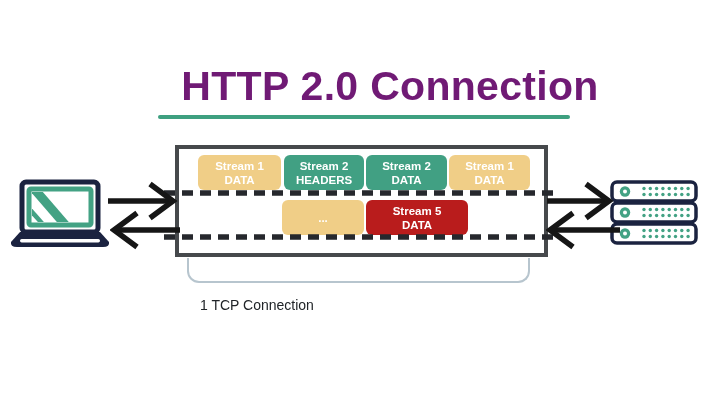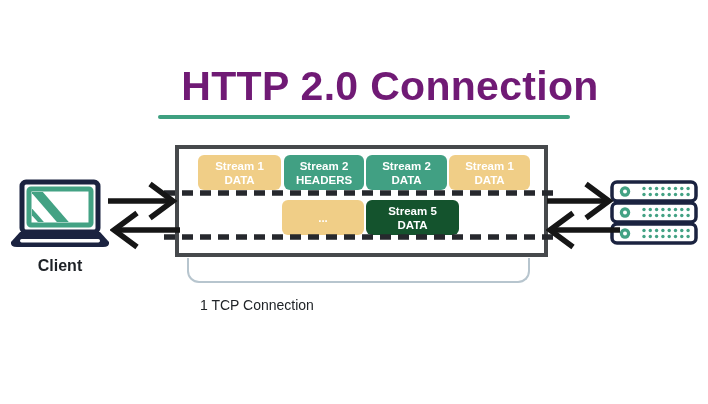--- a/index.html
+++ b/index.html
@@ -55,21 +55,20 @@
     <clipPath id="scr">
         <rect x="24" y="14" width="56" height="30"></rect>
       </clipPath>
     <g clip-path="url(#scr)" stroke="#43A284" fill="none">
       <line x1="22" y1="6" x2="60" y2="50" stroke-width="9"></line>
       <line x1="8" y1="16" x2="40" y2="52" stroke-width="4.5"></line>
     </g>
     <path d="M12,54 L92,54 L101,64 Q102,69 95,69 L9,69 Q2,69 3,64 Z" fill="#1B2340"></path>
     <rect x="12" y="61" width="80" height="3.5" rx="1.7" fill="#ffffff"></rect>
   </svg>
-  <div class="abs lbl" style="left:10px;top:257px;width:100px;">Client</div>
 
   <svg class="abs" style="left:608px;top:178px;" width="92" height="70" viewBox="0 0 92 70">
     <g>
       <rect x="4" y="4" width="84" height="19" rx="5" fill="#fff" stroke="#1B2340" stroke-width="3.5"></rect>
       <rect x="4" y="25" width="84" height="19" rx="5" fill="#fff" stroke="#1B2340" stroke-width="3.5"></rect>
       <rect x="4" y="46" width="84" height="19" rx="5" fill="#fff" stroke="#1B2340" stroke-width="3.5"></rect>
       <g fill="#43A284">
         <circle cx="17" cy="13.5" r="5.2"></circle>
           <circle cx="17" cy="34.5" r="5.2"></circle>
           <circle cx="17" cy="55.5" r="5.2"></circle>
@@ -120,21 +119,21 @@
   </div>
   <div class="blk" style="left: 449px; top: 155px; width: 81px; background: rgb(240, 206, 135);">
     <span>Stream 1</span>
       <span>DATA</span>
   </div>
 
   <div class="blk" style="left: 282px; top: 200px; width: 82px; background: rgb(240, 206, 135);">
     <span>...</span>
       <span></span>
   </div>
-  <div class="blk" style="left: 366px; top: 200px; width: 93px; background: #14532d;">
+  <div class="blk" style="left: 366px; top: 200px; width: 102px; background: #b91c1c;">
     <span>Stream 5</span>
       <span>DATA</span>
   </div>
 
   <svg class="abs dash-line" style="top:190px;" width="396" height="6">
     <line x1="0" y1="3" x2="396" y2="3" stroke="#26282D" stroke-width="5.5" stroke-dasharray="11 7"></line>
   </svg>
   <svg class="abs dash-line" style="top:234px;" width="396" height="6">
     <line x1="0" y1="3" x2="396" y2="3" stroke="#26282D" stroke-width="5.5" stroke-dasharray="11 7"></line>
   </svg>

